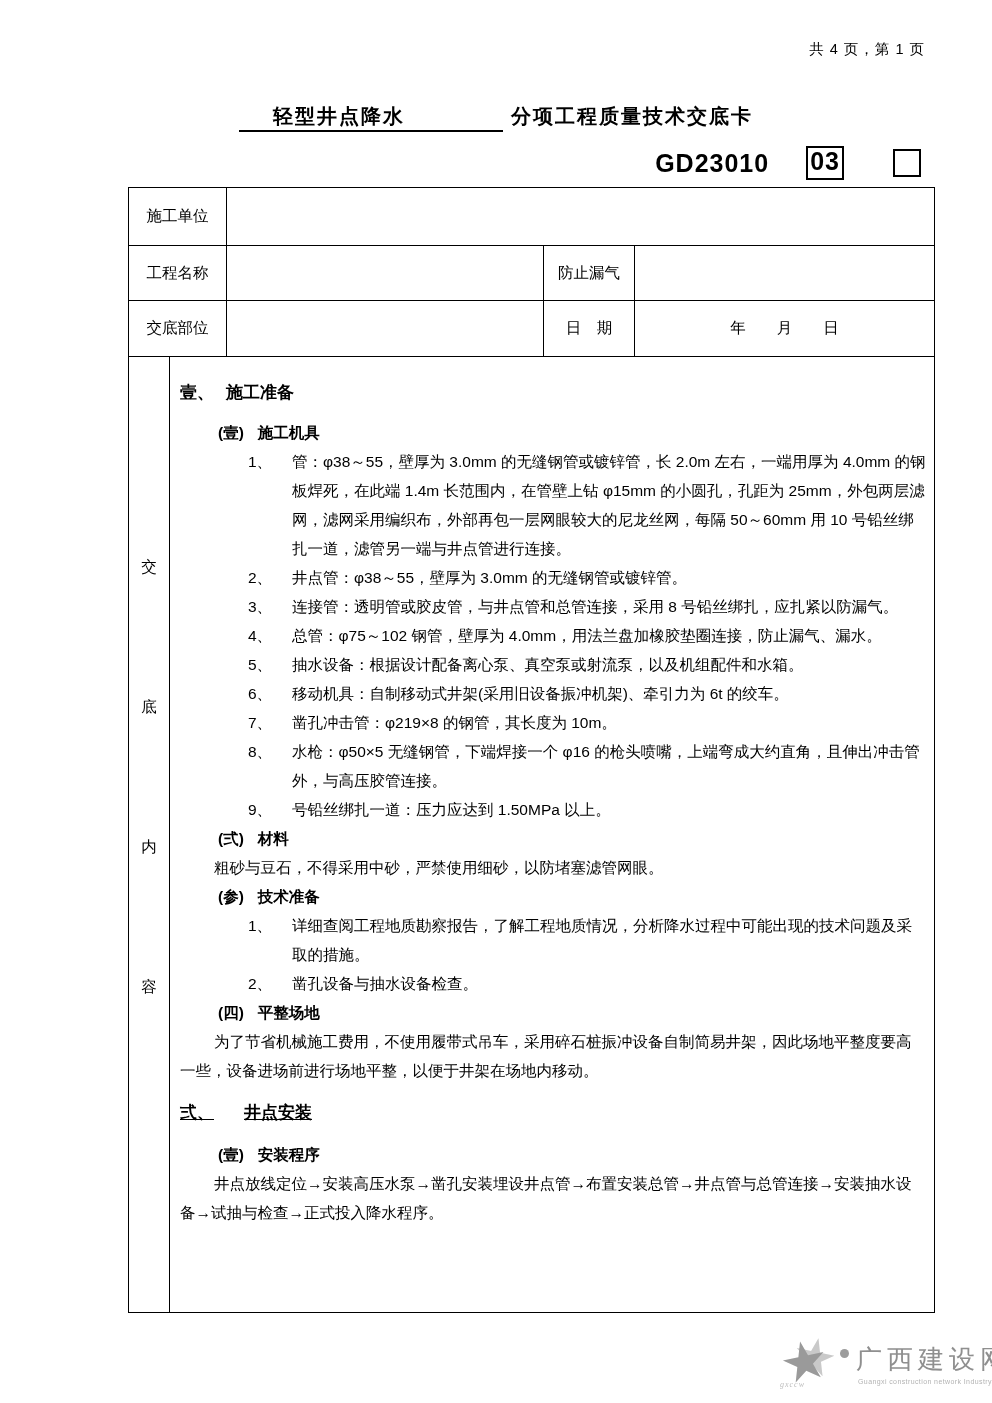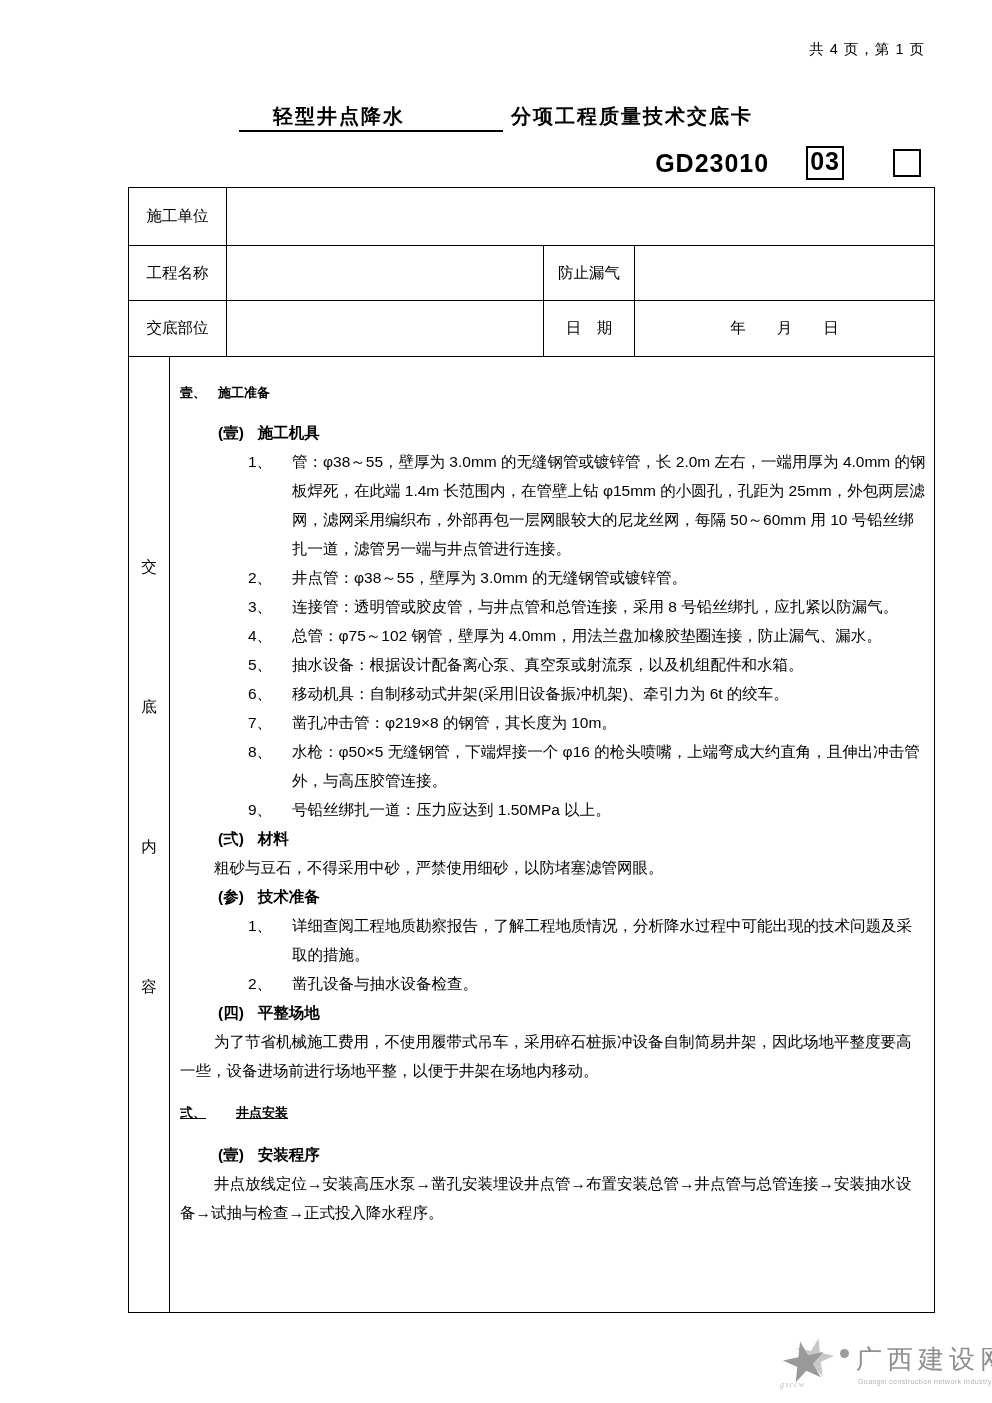--- a/index.html
+++ b/index.html
@@ -23,21 +23,21 @@
   .cell{box-sizing:border-box;display:flex;align-items:center;justify-content:center;font-size:15.5px;}
   .cell + .cell{border-left:1.5px solid #000;}
   .r1{height:57px;} .r2{height:55px;} .r3{height:56px;} .r4{height:956px;}
   .w97{width:97px;flex:none;} .w317{width:317px;flex:none;} .w91{width:91px;flex:none;} .grow{flex:1;}
 
   .sidebar{width:40px;flex:none;display:flex;flex-direction:column;align-items:center;
     padding-top:200px;gap:119px;font-size:15.5px;box-sizing:border-box;}
   .content{flex:1;border-left:1.5px solid #000;padding:10px 8px 0 10px;
     font-size:15.5px;line-height:29px;box-sizing:border-box;overflow:hidden;}
 
-  .h1{font-size:13px;font-weight:700;margin:11px 0;}
+  .h1{font-size:17px;font-weight:700;margin:11px 0;}
   .h1 .t{margin-left:12px;}
   .h1.wide{margin:13px 0;text-decoration:underline;}
   .h1.wide .t{margin-left:30px;}
   .h2{font-weight:700;margin-left:38px;}
   .h2 .t{margin-left:14px;}
   .li{display:flex;margin-left:68px;}
   .li .num{width:44px;flex:none;}
   .li .txt{flex:1;}
   .para{text-indent:34px;margin:0;}
 

